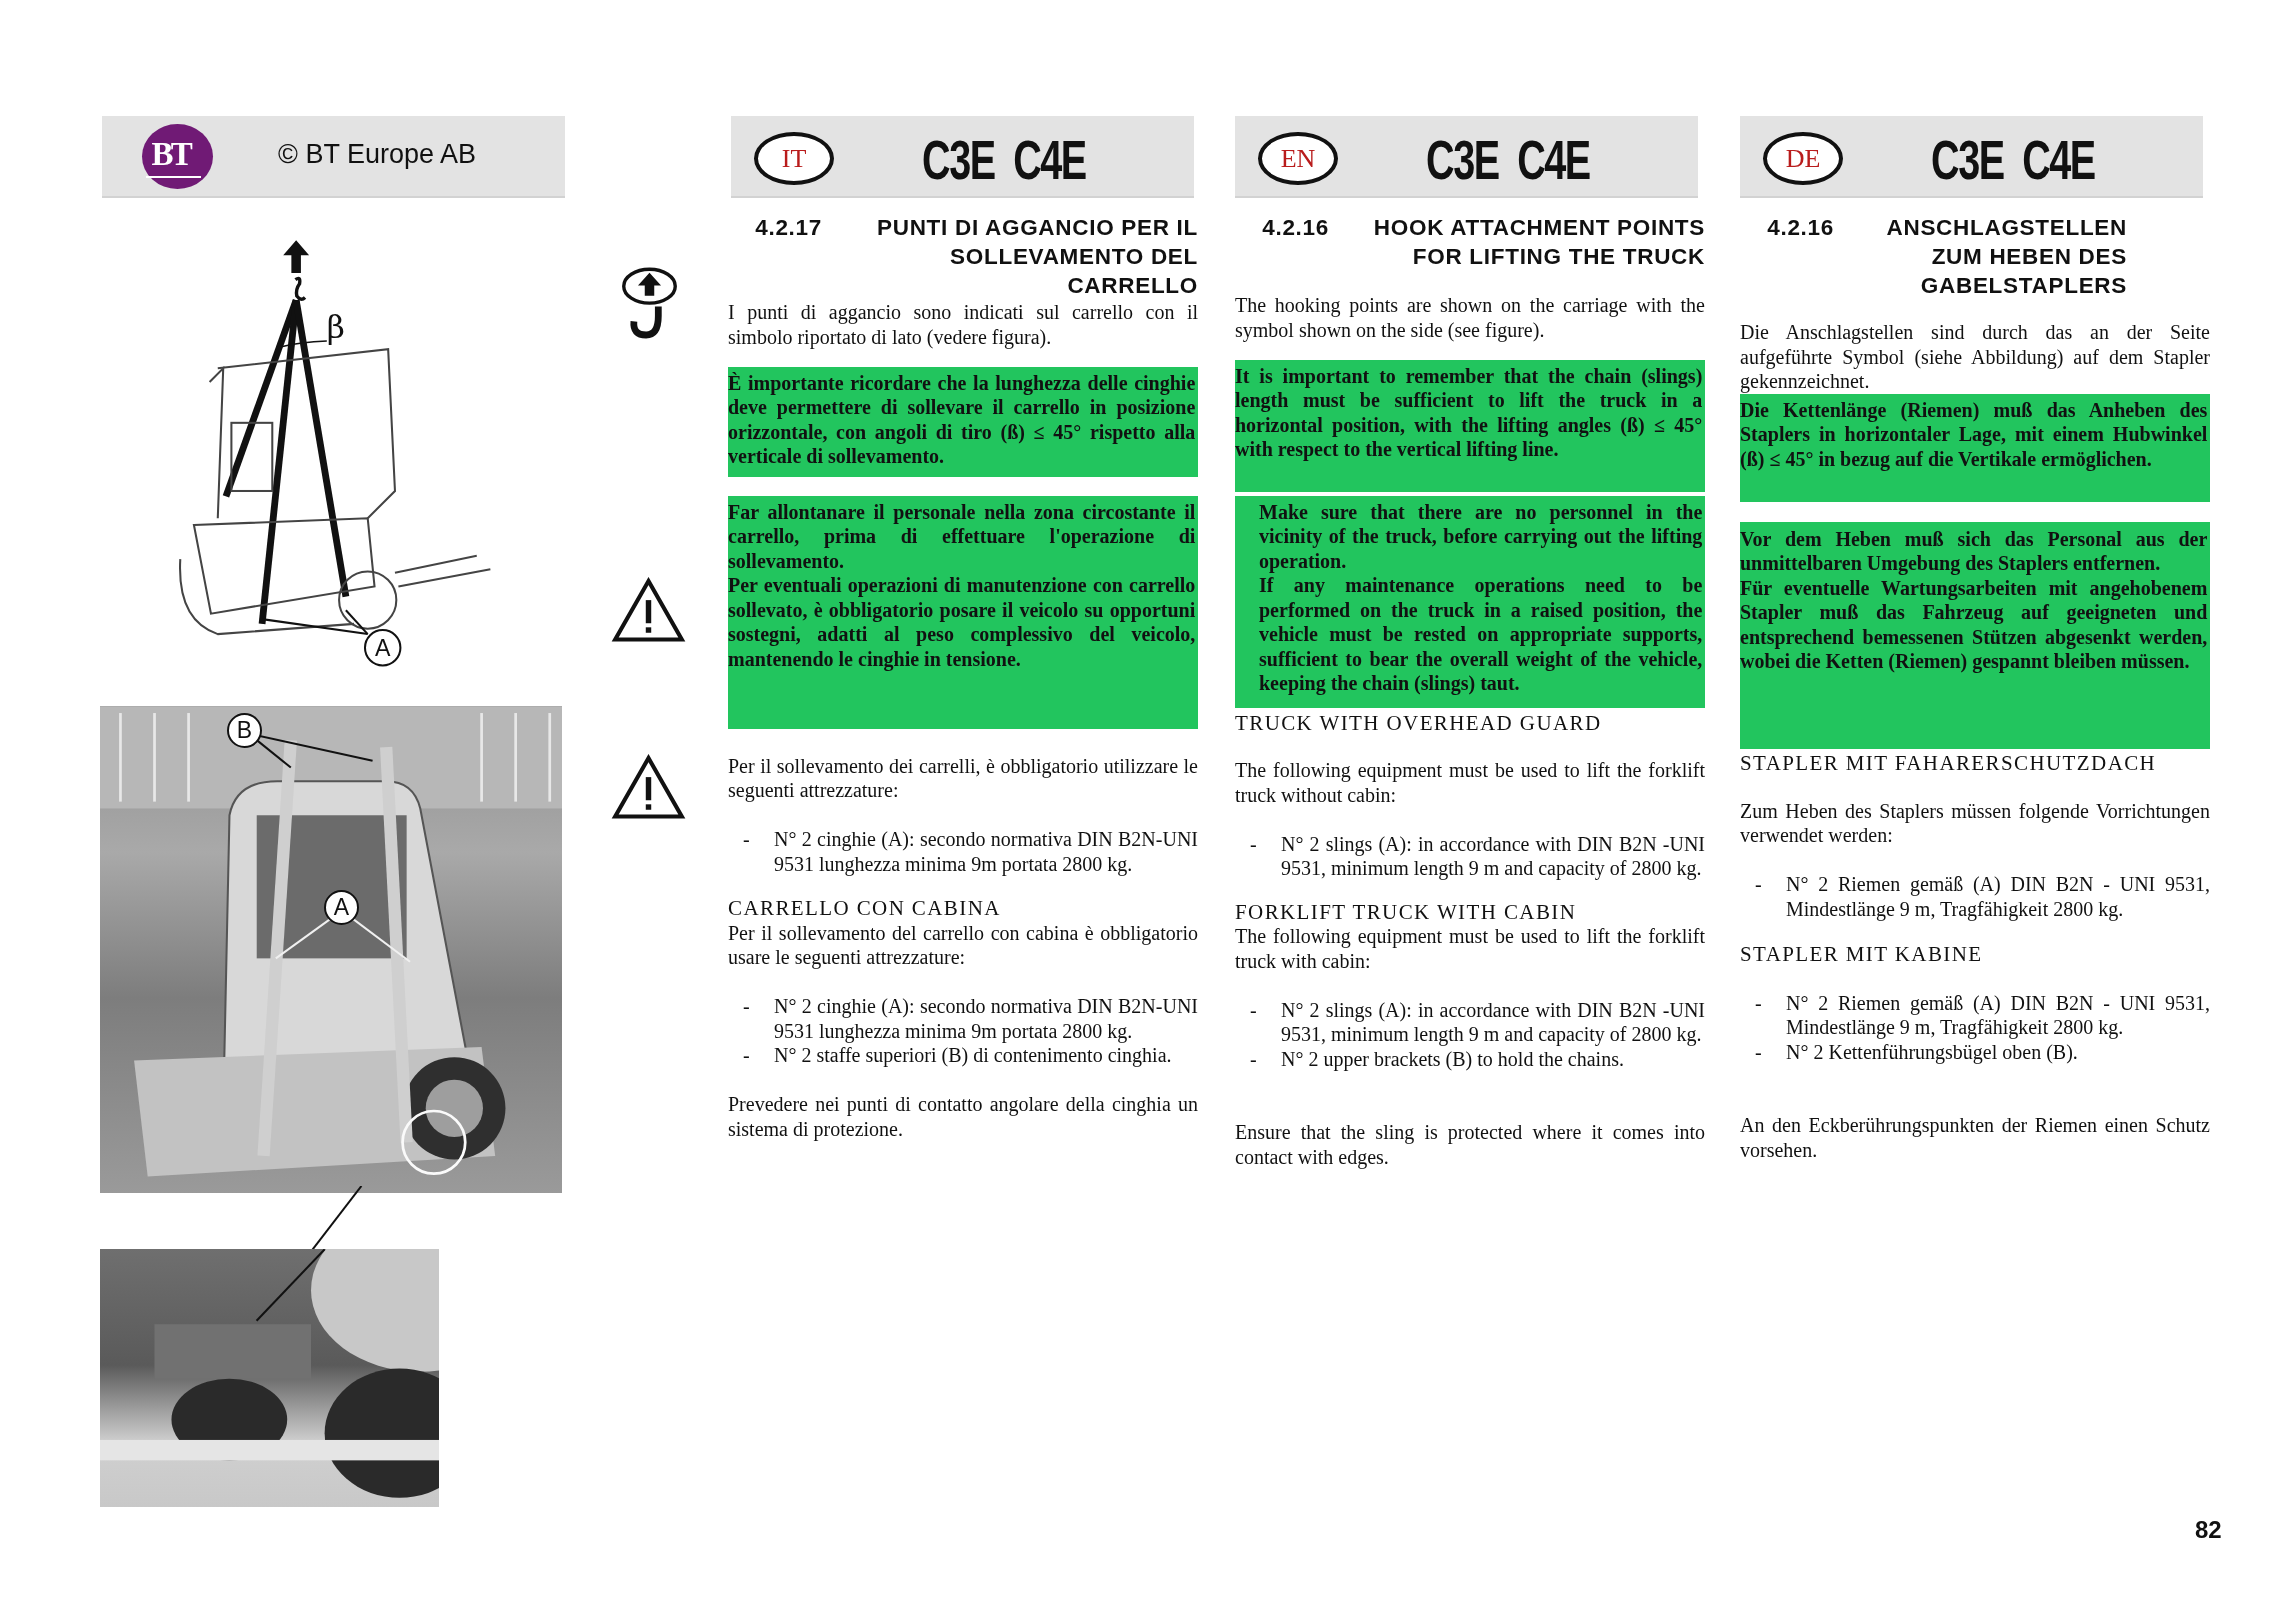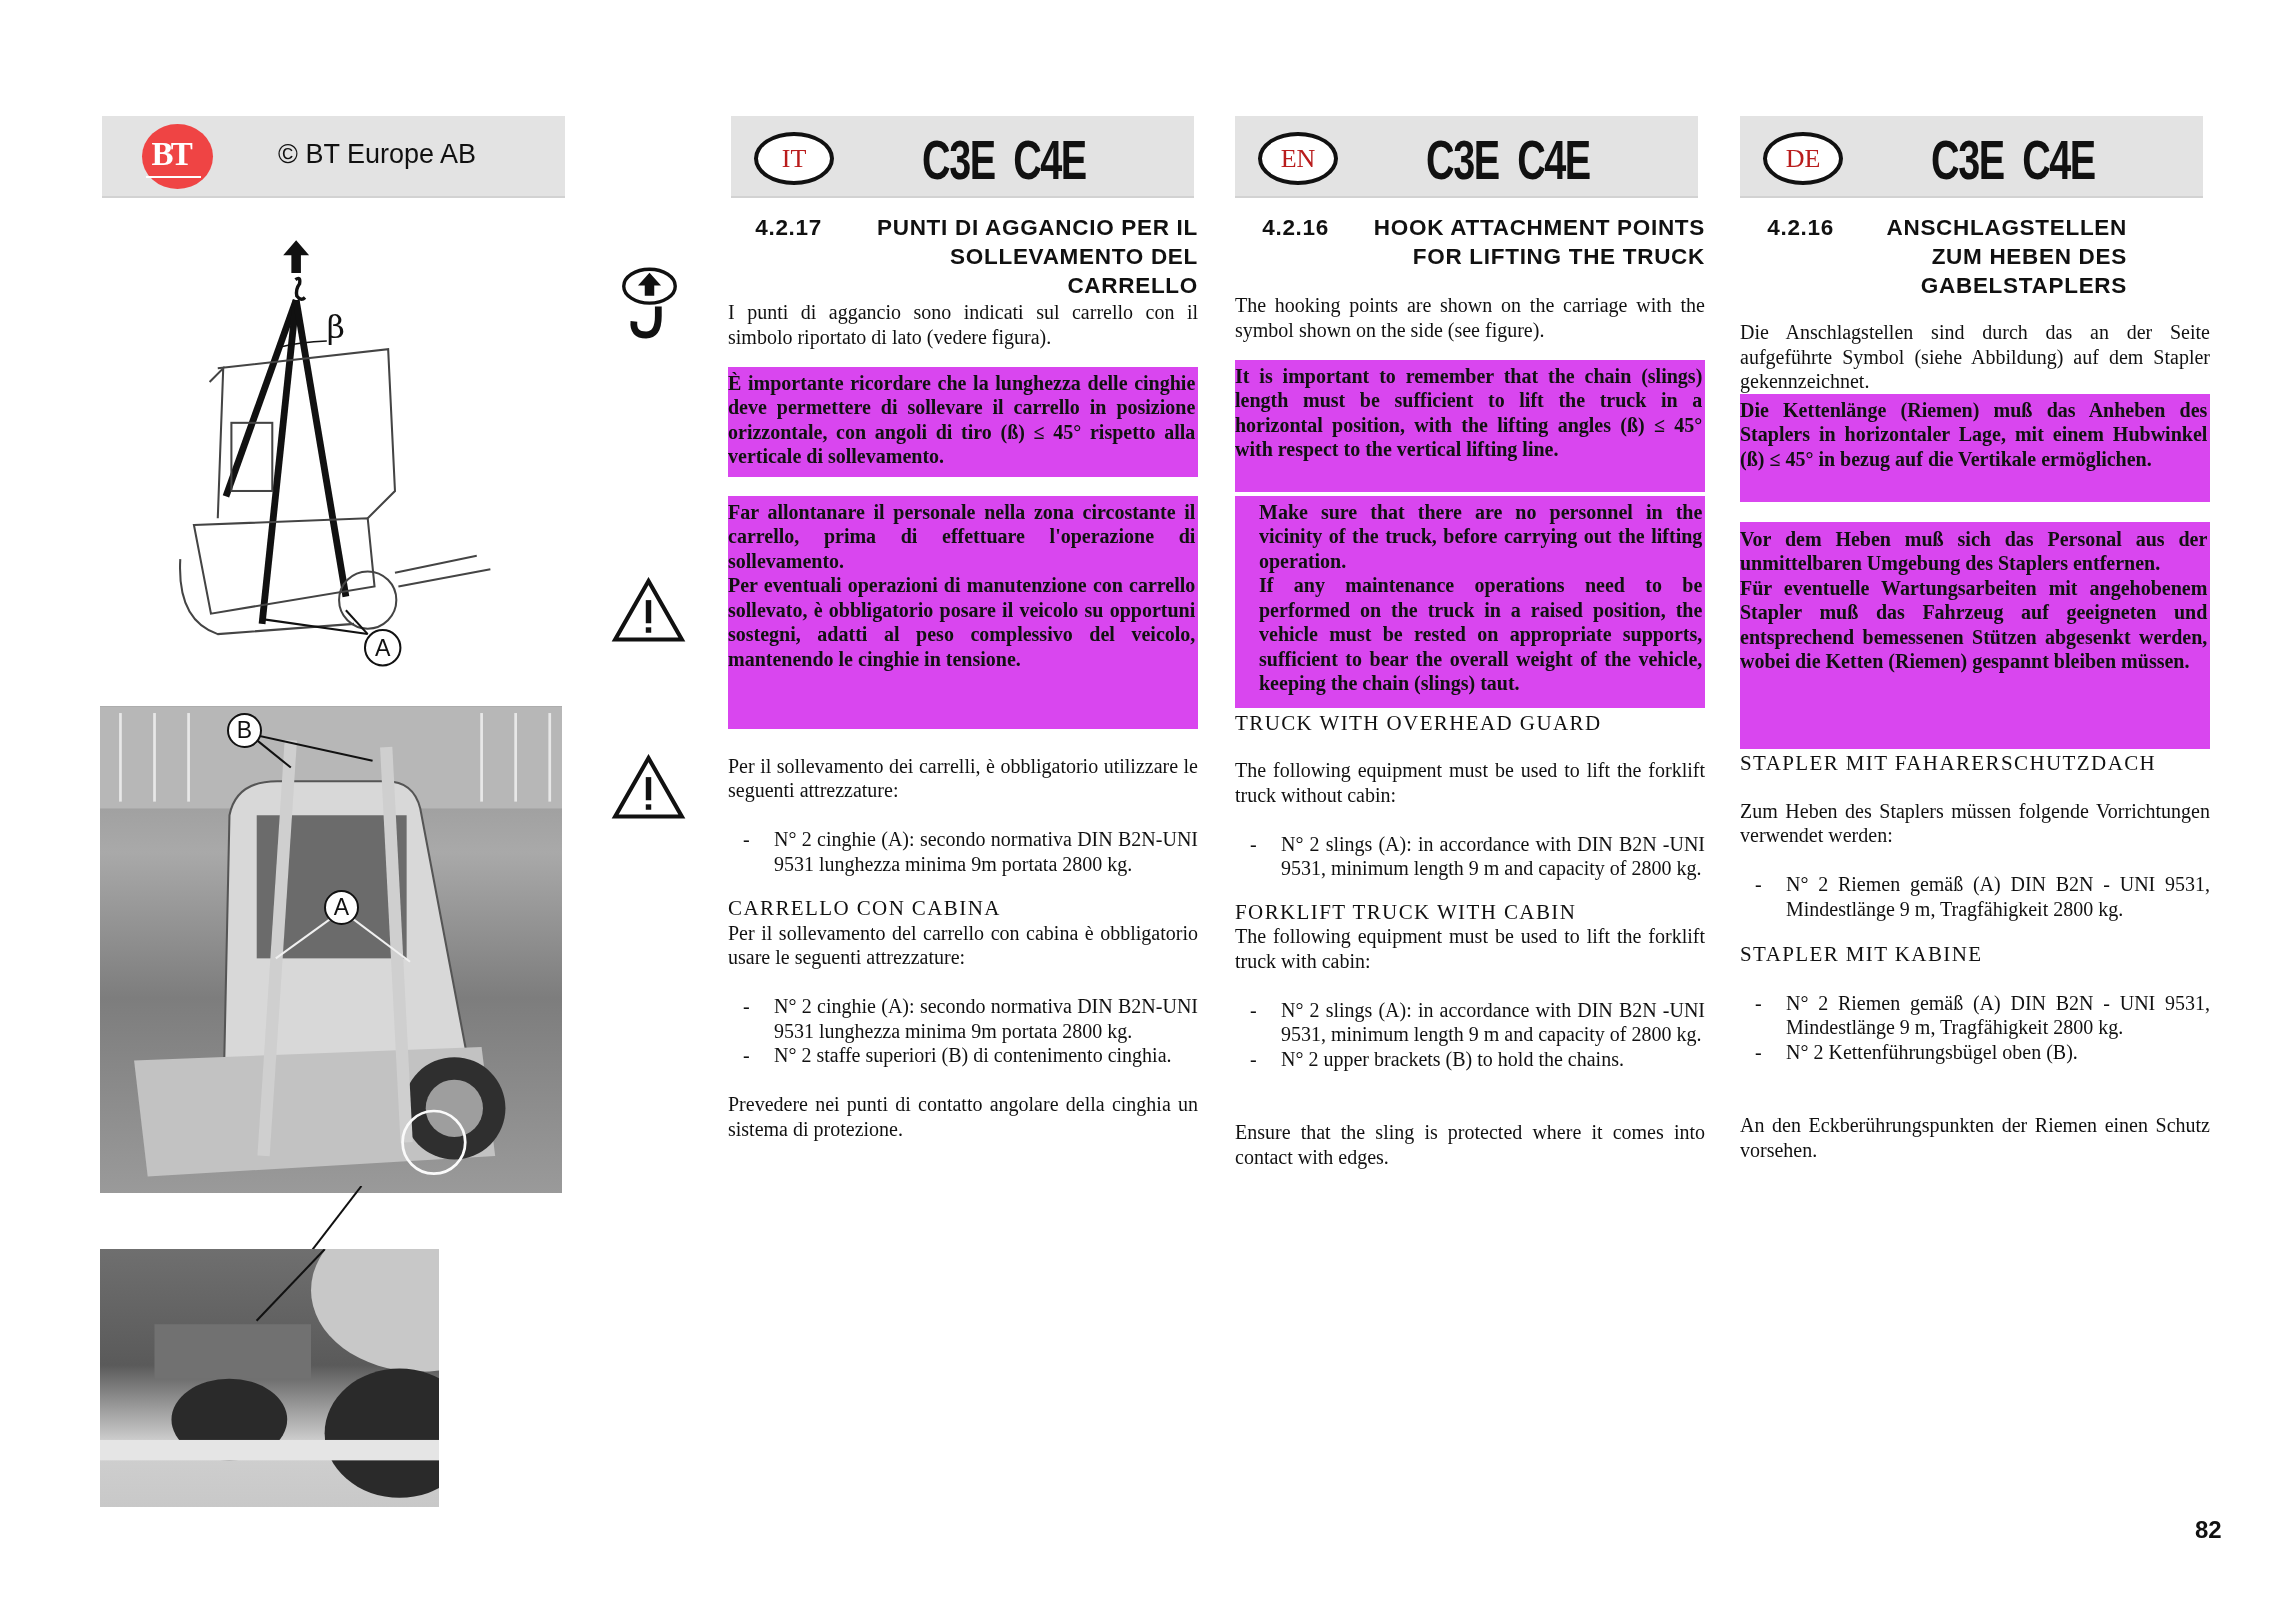--- a/index.html
+++ b/index.html
@@ -2,33 +2,33 @@
 <html style="font-size:11px"><head>
   <meta charset="utf-8">
   <style>
     html, body { margin: 0; padding: 0; background: #ffffff; }
     body { width: 2295px; height: 1622px; position: relative; overflow: hidden; color: #111; }
     .abs { position: absolute; }
 
     
     .hbar { position: absolute; background: #e3e3e3; border-bottom: 2.7px solid #d2d2d2; height: 80px; top: 116px; }
     .brand-text { position: absolute; left: 176px; top: 23px; font-family: "Liberation Sans", sans-serif; font-size: 27px; color: #111; }
-    .bt-logo { position: absolute; left: 40px; top: 8.2px; width: 71px; height: 65px; border-radius: 50%; background: #ef4444; }
+    .bt-logo { position: absolute; left: 40px; top: 8.2px; width: 71px; height: 65px; border-radius: 50%; background: #701a75; }
     .bt-logo span { position: absolute; left: 9.5px; top: 12.3px; font-family: "Liberation Serif", serif; font-weight: bold; font-size: 33px; color: #fff; letter-spacing: -2.7px; }
     .bt-logo i { position: absolute; left: 4.1px; right: 12.3px; top: 52px; height: 2px; background: #fff; }
     .lang-oval { position: absolute; left: 23px; top: 16.4px; width: 80px; height: 53px; border: 4.1px solid #111; border-radius: 50%; background: #fff; box-sizing: border-box;
       display: flex; align-items: center; justify-content: center; font-family: "Liberation Serif", serif; font-size: 26px; color: #b91c1c; }
     .model { position: absolute; left: 191px; top: 12.3px; font-family: "Liberation Sans", sans-serif; font-weight: bold; font-size: 55px; letter-spacing: -2px;
       transform: scaleX(0.72); transform-origin: left top; color: #111; word-spacing: 12.3px; }
 
     
     .col { position: absolute; width: 470px; font-family: "Liberation Serif", serif; font-size: 20px; line-height: 24.5px; text-align: justify; }
     .sec-title { font-family: "Liberation Sans", sans-serif; font-weight: bold; font-size: 22.5px; line-height: 29px; letter-spacing: 0.7px; display: flex; text-align: right; }
     .sec-num { width: 94px; flex: none; }
-    .box { background: #d946ef; padding: 4.1px 2.7px 4.1px 0; font-weight: bold; }
+    .box { background: #22c55e; padding: 4.1px 2.7px 4.1px 0; font-weight: bold; }
     .subhead { font-family: "Liberation Serif", serif; font-size: 21px; letter-spacing: 1.4px; text-align: left; }
     .list { margin: 0; padding: 0; list-style: none; }
     .list li { position: relative; padding-left: 46px; }
     .list li::before { content: "-"; position: absolute; left: 15px; }
     p { margin: 0; }
 
     .icon-wrap { position: absolute; }
     .page-num { position: absolute; left: 2195px; top: 1516px; font-family: "Liberation Sans", sans-serif; font-weight: bold; font-size: 24px; }
 
     .photo { position: absolute; overflow: hidden; }

